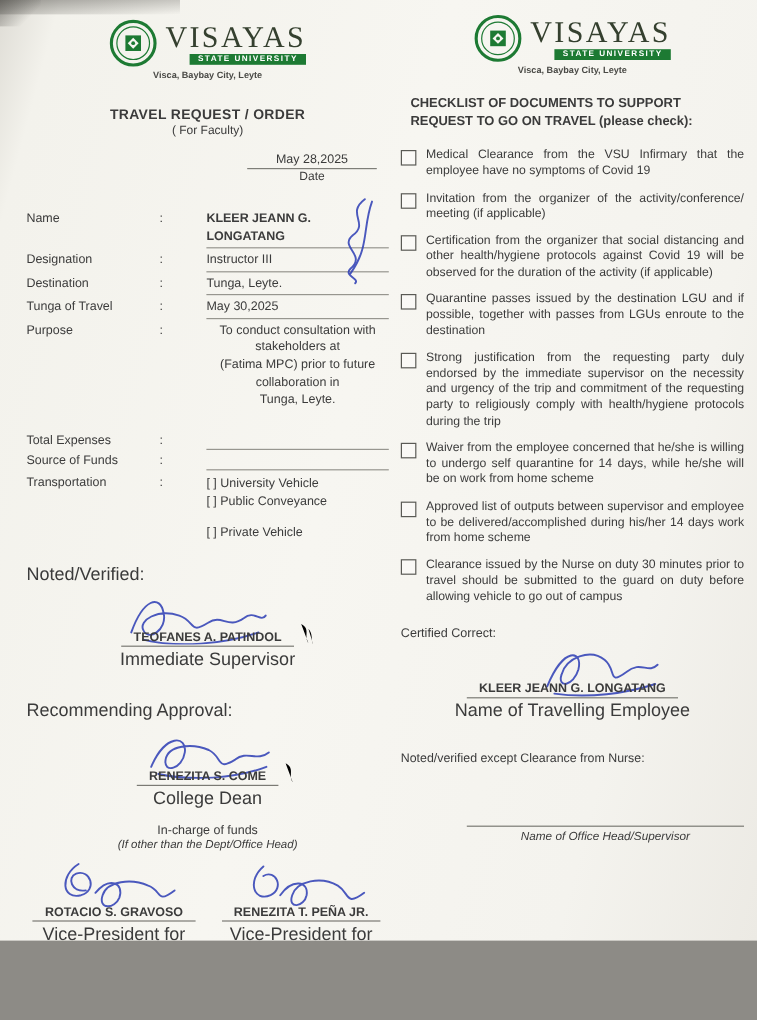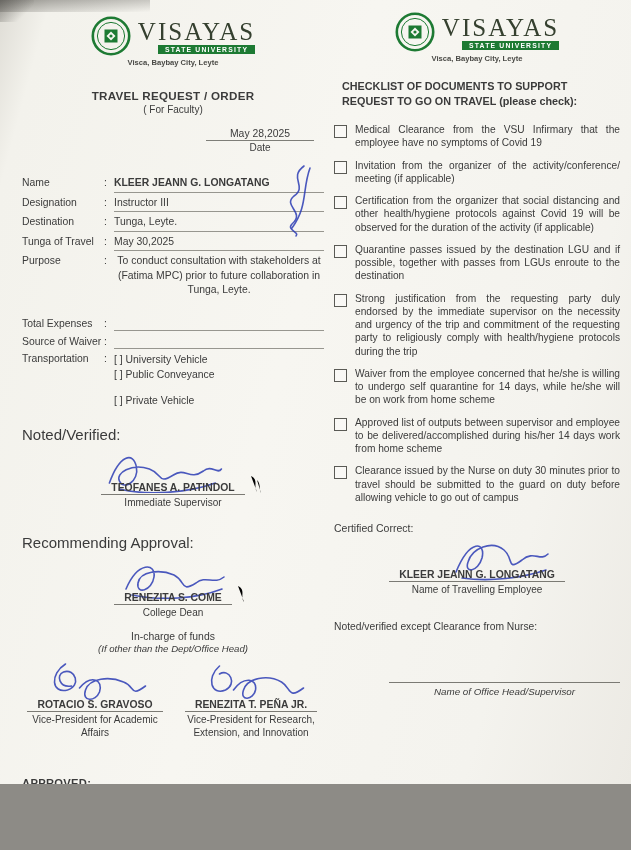--- a/index.html
+++ b/index.html
@@ -24,41 +24,41 @@
   .uni-address{text-align:center;font-size:7.6px;font-weight:bold;color:#4a4a46;margin-top:2px;}
 
   
   .form-title{text-align:center;font-weight:bold;font-size:11.6px;letter-spacing:.3px;margin-top:22px;}
   .form-sub{text-align:center;font-size:10px;margin-top:2px;}
   .date-block{width:108px;margin:13px 10px 0 auto;text-align:center;}
   .date-value{font-size:10.4px;border-bottom:1px solid #7e7e78;padding-bottom:1px;}
   .date-label{font-size:10px;margin-top:1px;}
 
   .fields{margin-top:23px;}
-  .field{display:flex;font-size:10.4px;line-height:1.4;margin-bottom:3px;}
+  .field{display:flex;font-size:10.4px;line-height:1.4;margin-bottom:3px;gap:29px;}
   .f-label{width:82px;flex:0 0 82px;}
   .f-colon{width:10px;flex:0 0 10px;}
   .f-value{flex:1;border-bottom:1px solid #97968f;padding-bottom:1px;}
   .f-value.bold{font-weight:bold;}
   .f-value.noline{border-bottom:none;}
   .purpose-line{display:block;text-align:center;}
   .blankrow .f-value{height:12px;}
   .gap18{margin-top:18px;}
   .transport-opts{flex:1;}
   .t-opt{font-size:10.4px;line-height:1.45;}
   .t-opt.spaced{margin-top:11px;}
 
   .plain-label{font-size:15px;margin-top:18px;}
   .plain-label.b{font-weight:bold;font-size:11.2px;letter-spacing:.3px;}
 
   
   .sig-block{position:relative;text-align:center;}
   .sig-name{display:inline-block;position:relative;font-weight:bold;font-size:10.4px;
             border-bottom:1px solid #7b7a74;padding:0 10px 1px;}
-  .sig-title{font-size:10px;margin-top:2px;line-height:1.25;}
+  .sig-title{font-size:15px;margin-top:2px;line-height:1.25;}
   .ink{position:absolute;pointer-events:none;}
   .ink path{fill:none;stroke:#2c3cb4;stroke-width:1.6;stroke-linecap:round;opacity:.85;}
   .tail{position:absolute;right:-18px;top:-10px;width:16px;height:22px;}
   .sup-block{margin-top:34px;}
   .dean-block{margin-top:36px;}
   .incharge{margin-top:12px;text-align:center;}
   .incharge-l1{font-size:10.4px;}
   .incharge-l2{font-size:9.6px;font-style:italic;margin-top:1px;}
   .vp-row{display:flex;gap:10px;margin-top:40px;}
   .vp-row .sig-block{flex:1;}
@@ -145,21 +145,21 @@
           <span class="purpose-line">Tunga, Leyte.</span>
         </span>
       </div>
 
       <div class="field blankrow gap18">
         <span class="f-label">Total Expenses</span>
         <span class="f-colon">:</span>
         <span class="f-value"></span>
       </div>
       <div class="field blankrow">
-        <span class="f-label">Source of Waiver</span>
+        <span class="f-label">Source of Funds</span>
         <span class="f-colon">:</span>
         <span class="f-value"></span>
       </div>
       <div class="field">
         <span class="f-label">Transportation</span>
         <span class="f-colon">:</span>
         <span class="transport-opts">
           <span class="t-opt" style="display:block">[ ] University Vehicle</span>
           <span class="t-opt" style="display:block">[ ] Public Conveyance</span>
           <span class="t-opt spaced" style="display:block">[ ] Private Vehicle</span>

